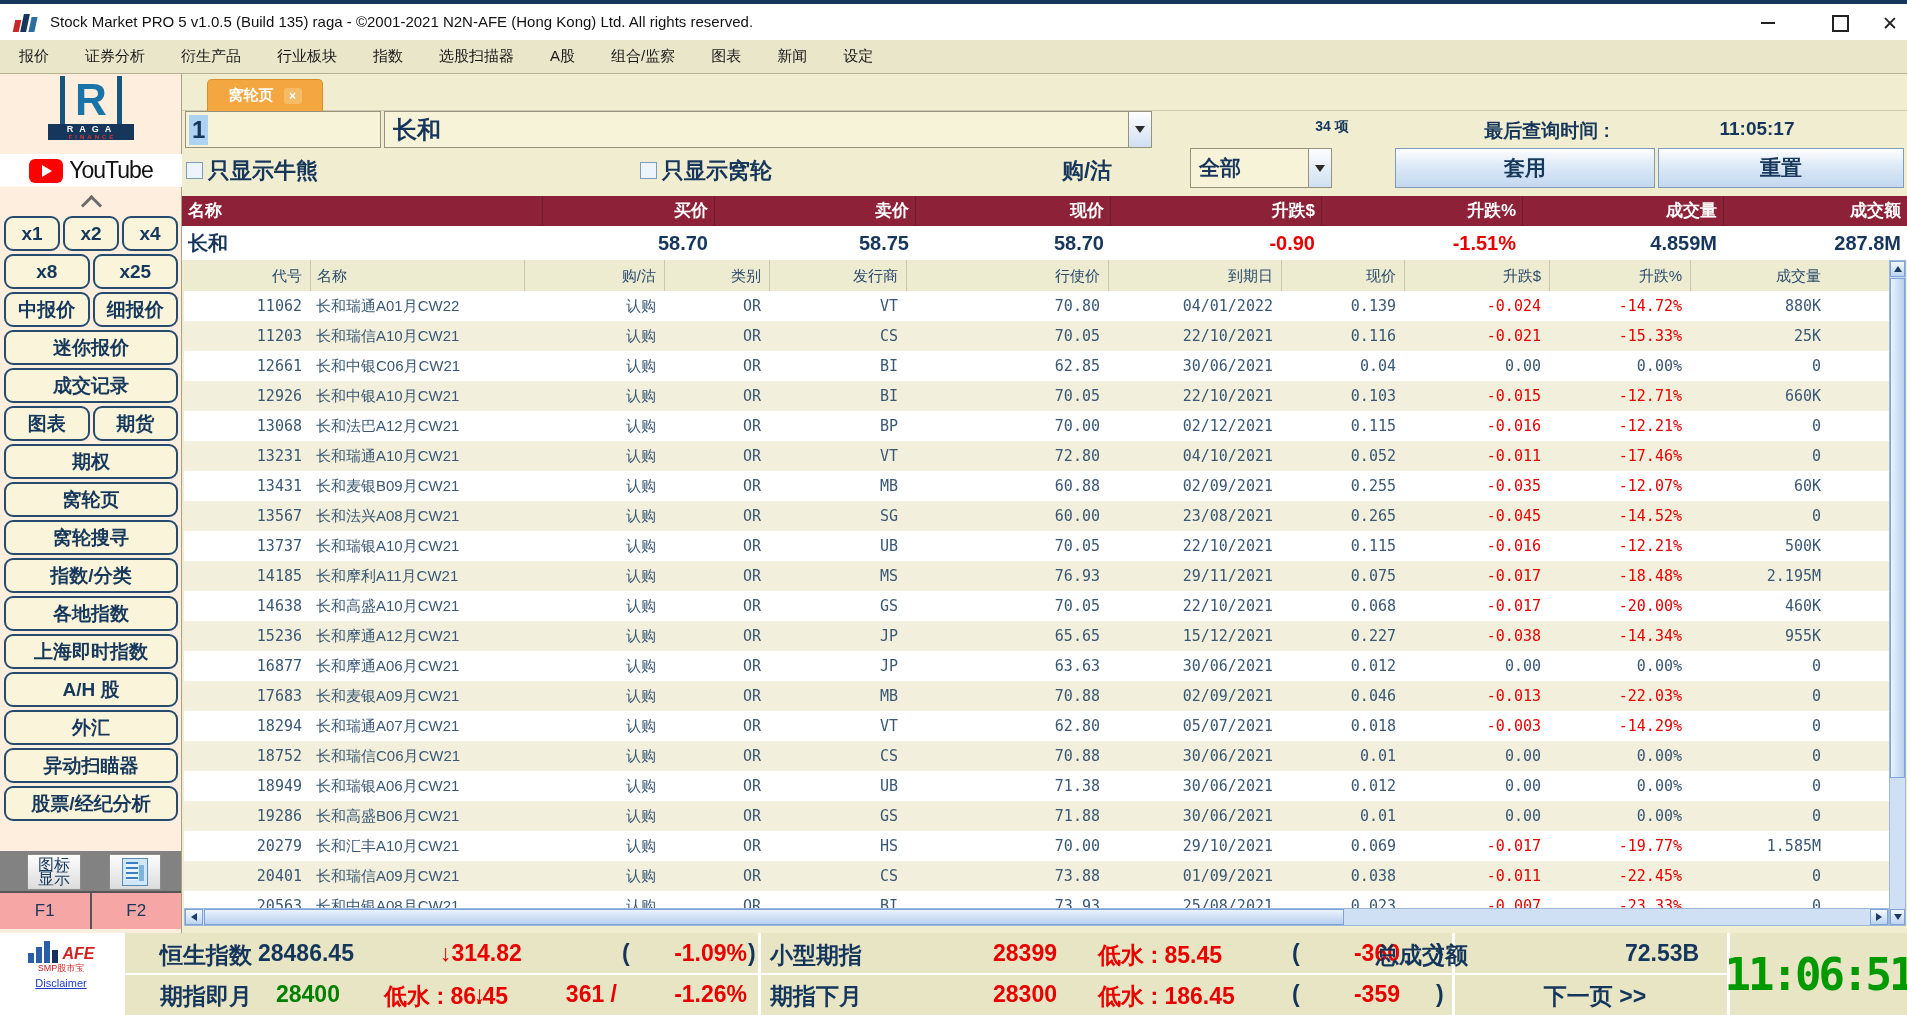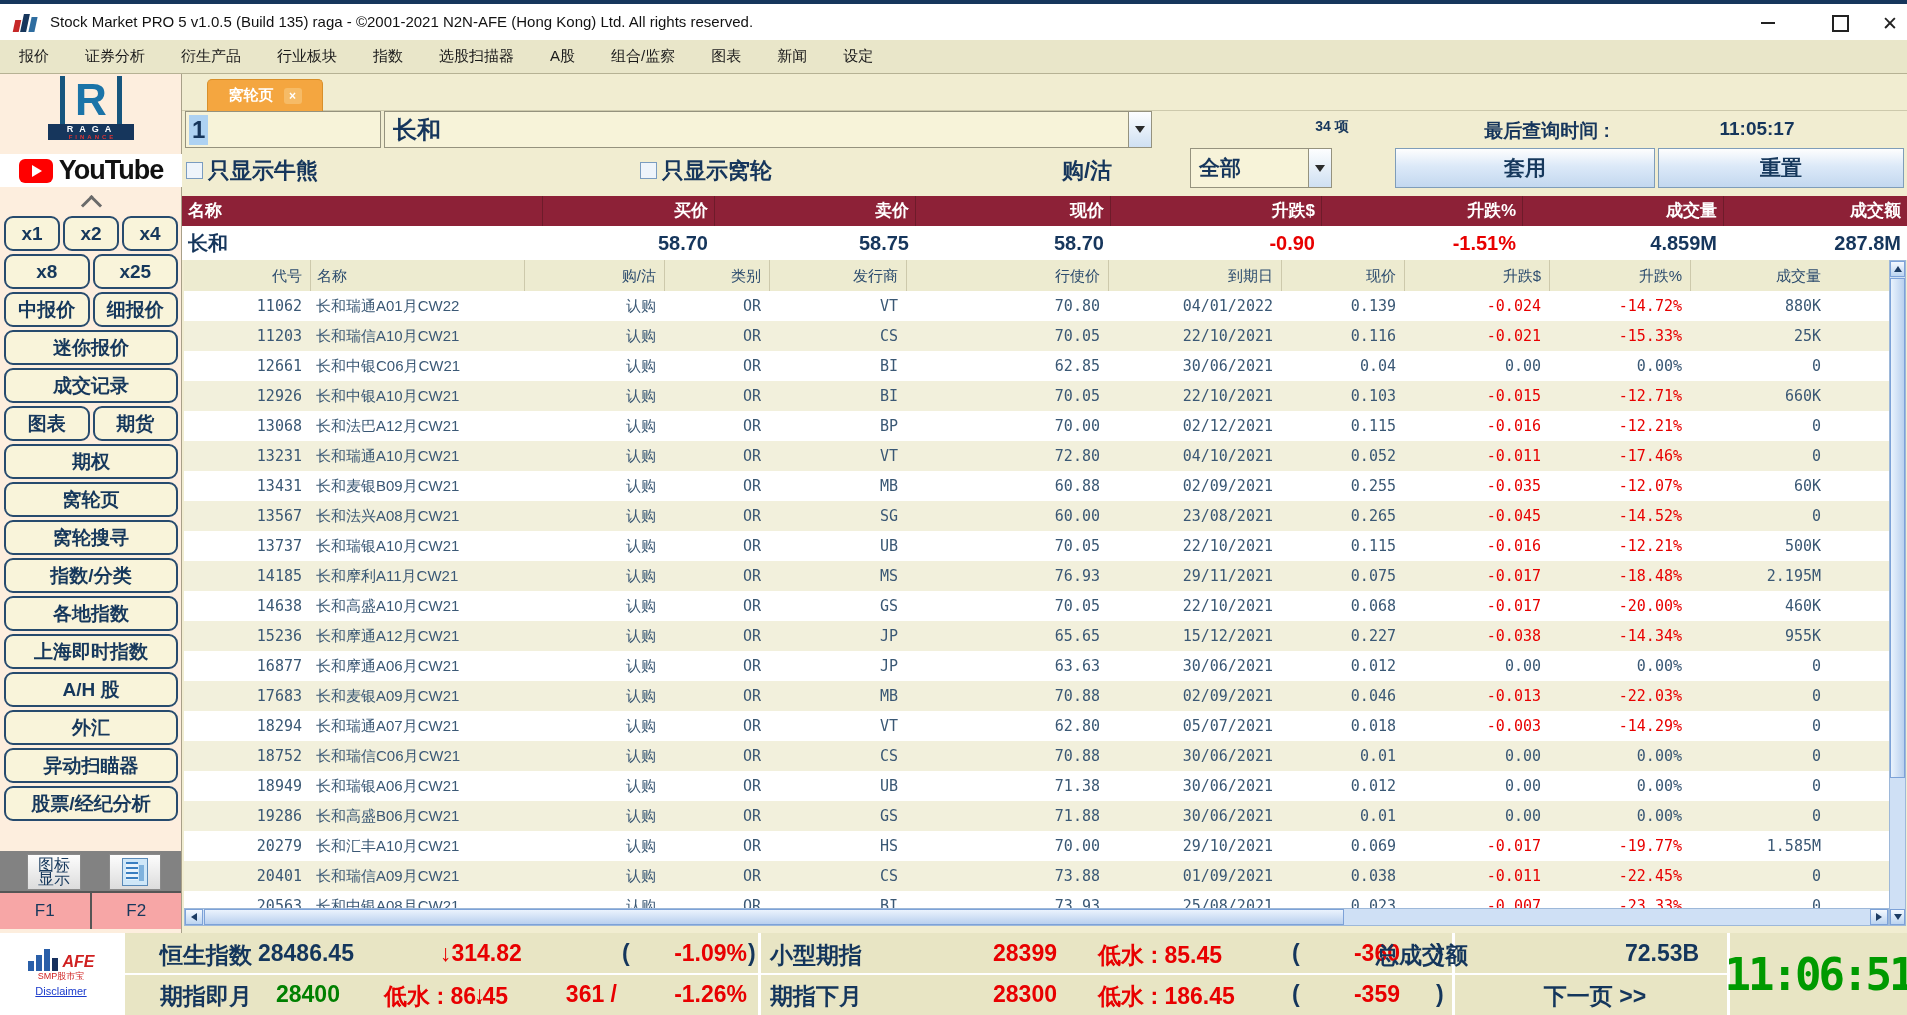--- a/index.html
+++ b/index.html
@@ -29,21 +29,21 @@
   #raga{position:absolute;left:48px;top:2px;width:86px;height:74px;text-align:center;cursor:pointer;}
   #raga .rbig{font-size:44px;font-weight:bold;color:#1b74a8;line-height:48px;
       border-left:5px solid #16567e;border-right:5px solid #16567e;display:inline-block;padding:0 10px;}
   #raga .band1{background:#16365c;color:#fff;font-size:9px;font-weight:bold;letter-spacing:6px;padding-left:2px;}
   #raga .band2{background:#16365c;color:#d33;font-size:6px;font-weight:bold;letter-spacing:3px;padding-left:3px;}
   #yt{position:absolute;left:0;top:80px;width:182px;height:33px;background:#fff;display:flex;
       align-items:center;justify-content:center;gap:6px;cursor:pointer;}
   #yt .yt-play{width:34px;height:24px;background:#ff0000;border-radius:6px;position:relative;}
   #yt .yt-play:before{content:"";position:absolute;left:13px;top:6px;border-left:10px solid #fff;
       border-top:6px solid transparent;border-bottom:6px solid transparent;}
-  #yt .yt-label{font-size:27px;font-weight:bold;color:#111;letter-spacing:-1px;}
+  #yt .yt-label{font-size:23px;font-weight:normal;color:#111;letter-spacing:-1px;}
   #collapse{position:absolute;left:0;top:120px;width:182px;height:18px;display:flex;justify-content:center;cursor:pointer;}
   #collapse i{width:12px;height:12px;border-left:3px solid #6a6a6a;border-top:3px solid #6a6a6a;
       transform:rotate(45deg);margin-top:4px;}
   #sb-buttons{position:absolute;left:4px;top:142px;width:174px;display:flex;flex-direction:column;gap:3px;}
   .sb-row{display:flex;gap:3px;height:35px;}
   .sb-btn{flex:1;background:#f9f4da;border:2px solid #274b6e;border-radius:9px;color:#16385c;
       font-weight:bold;font-size:19px;display:flex;align-items:center;justify-content:center;
       cursor:pointer;white-space:nowrap;overflow:hidden;}
   #graystrip{position:absolute;left:0;top:777px;width:181px;height:40px;background:#828282;}
   #icon-display-btn{position:absolute;left:27px;top:3px;width:52px;height:34px;background:linear-gradient(#fdfdfd,#dcdcdc);
@@ -133,21 +133,21 @@
   #vscroll .arr{position:absolute;left:0;width:15px;height:16px;background:linear-gradient(#f4f9ff,#bcd4f0);
       border:1px solid #7da2d8;box-sizing:border-box;display:flex;align-items:center;justify-content:center;cursor:pointer;}
   #v-up{top:0;} #v-down{bottom:0;}
   #v-up:before{content:"";border-bottom:6px solid #1c3c64;border-left:4px solid transparent;border-right:4px solid transparent;}
   #v-down:before{content:"";border-top:6px solid #1c3c64;border-left:4px solid transparent;border-right:4px solid transparent;}
   #v-thumb{position:absolute;left:0;top:17px;width:15px;height:500px;background:linear-gradient(90deg,#eaf3fd,#b9d0ee);
       border:1px solid #7da2d8;box-sizing:border-box;cursor:pointer;}
   
   #statusbar{position:absolute;left:0;top:933px;width:1907px;height:82px;background:#e8e5c4;}
   #afe-box{position:absolute;left:0;top:0;width:122px;height:82px;background:#fff;text-align:center;}
-  #afe-logo{margin-top:12px;display:flex;align-items:flex-end;justify-content:center;gap:2px;height:26px;}
+  #afe-logo{margin-top:4px;display:flex;align-items:flex-end;justify-content:center;gap:2px;height:26px;}
   #afe-logo i{display:block;width:6px;background:#2a5fa8;}
   #afe-logo .a1{height:10px;} #afe-logo .a2{height:16px;} #afe-logo .a3{height:22px;} #afe-logo .a4{height:13px;background:#17315e;}
   #afe-brand{display:inline-block;color:#d02020;font-weight:bold;font-size:16px;font-style:italic;margin-left:3px;}
   #afe-sub{font-size:9px;color:#d02020;line-height:10px;}
   #afe-disclaimer{font-size:11px;color:#1a3acc;text-decoration:underline;cursor:pointer;margin-top:4px;display:inline-block;}
   .sdiv-v{position:absolute;top:0;width:3px;height:82px;background:#fff;}
   #sdiv1{left:122px;} #sdiv2{left:758px;} #sdiv3{left:1452px;} #sdiv4{left:1727px;}
   #sdiv-h{position:absolute;left:125px;top:40px;width:1602px;height:2px;background:#fff;}
   .s-item{position:absolute;font-size:23px;font-weight:bold;white-space:nowrap;}
   .r1{top:7px;} .r2{top:48px;}

